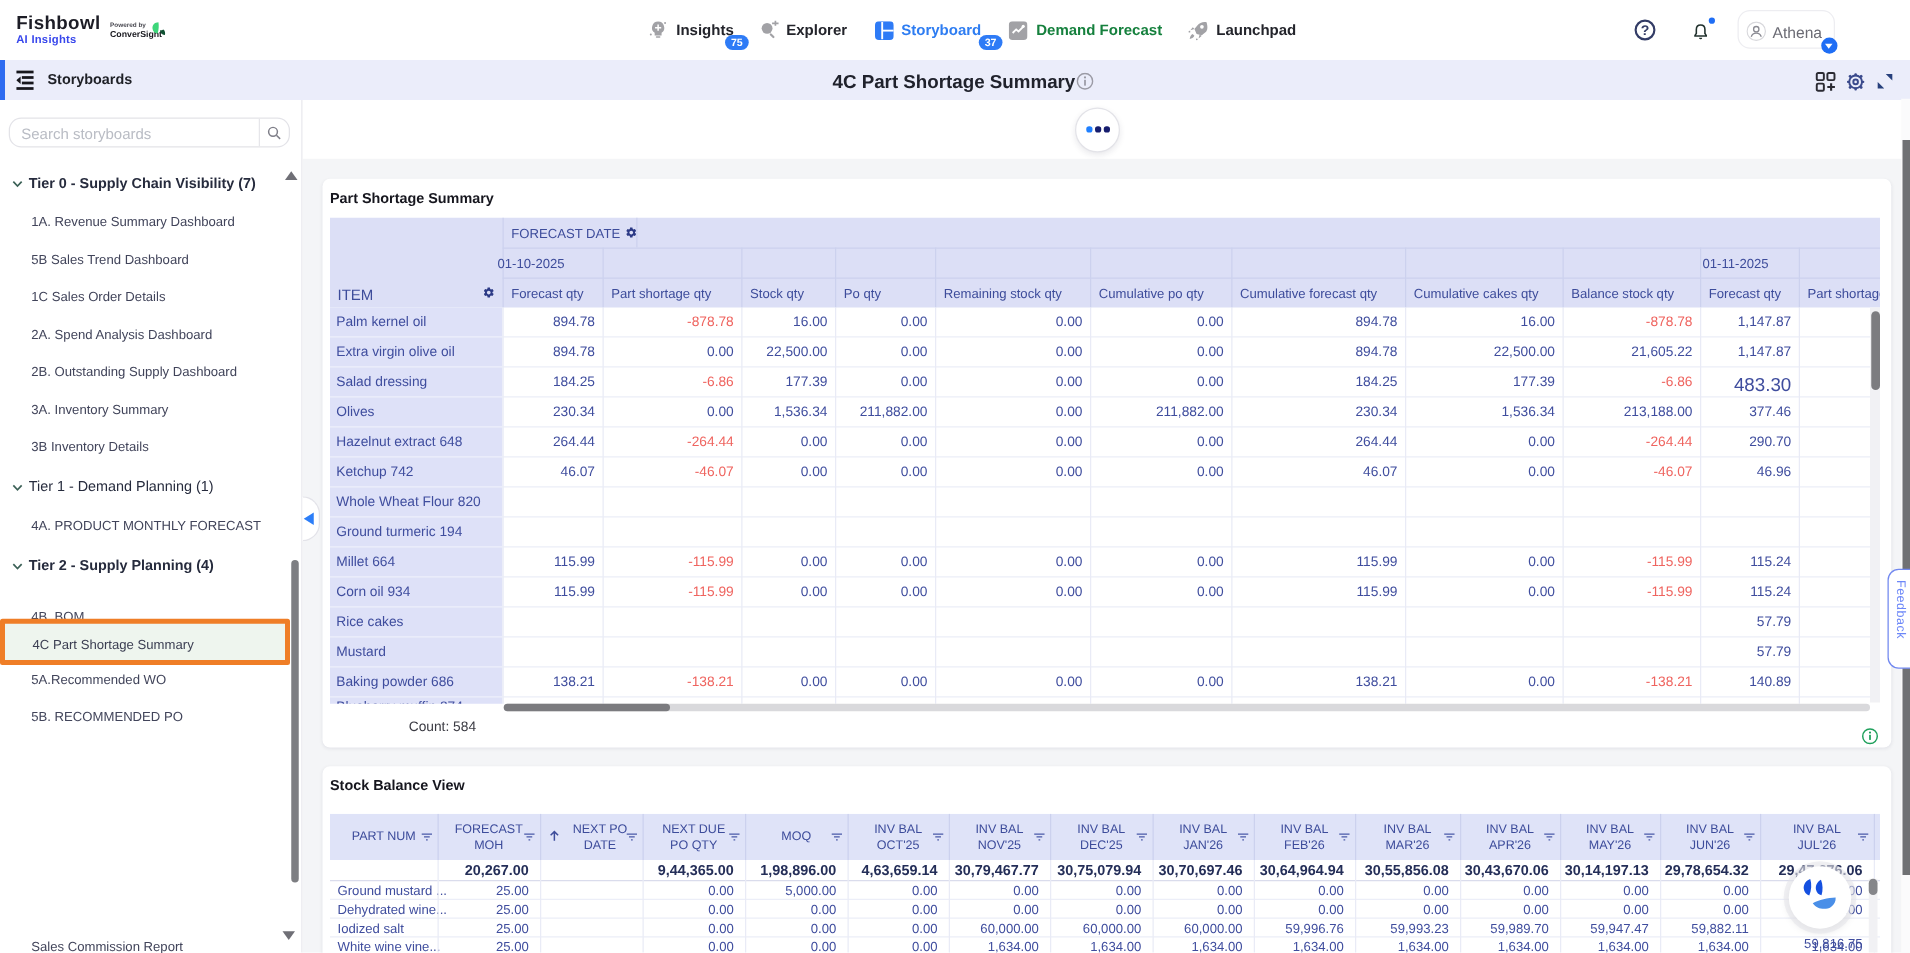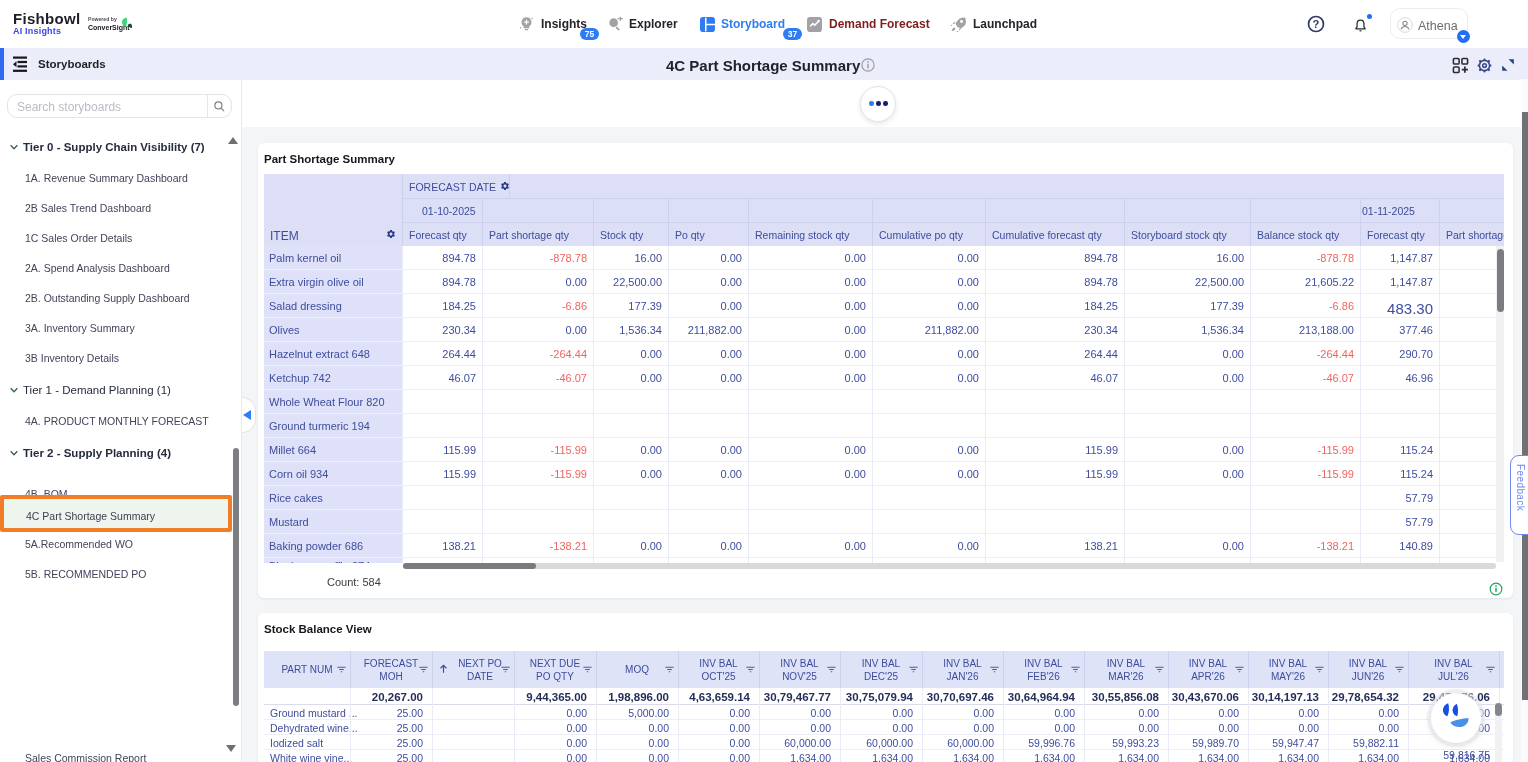--- a/index.html
+++ b/index.html
@@ -35,21 +35,21 @@
 <rect x="8" y="1" width="2.4" height="22" fill="#fff"></rect>
 <rect x="9" y="10.8" width="15" height="2.4" fill="#fff"></rect>
   </svg>
 <div class="a" style="left:721px;top:17px;font-size:12px;font-weight:700;color:#2e7df2">Storyboard</div>
 <div class="a" style="left:783px;top:28px;width:19px;height:12px;background:#2e7bf6;border-radius:6px;color:#fff;font-size:8.5px;font-weight:700;text-align:center;line-height:12px">37</div>
 <svg class="a" style="left:807px;top:16.5px" width="15" height="15" viewBox="0 0 24 24">
 <rect x="0" y="0" width="24" height="24" rx="5" fill="#a2a2a6"></rect>
 <polyline points="5,15 9.5,10.5 12.5,13 19,6.5" fill="none" stroke="#fff" stroke-width="2.4"></polyline>
 <circle cx="18.5" cy="6.5" r="2" fill="#fff"></circle>
   </svg>
-<div class="a" style="left:829px;top:17px;font-size:12px;font-weight:700;color:#7f1d1d">Demand Forecast</div>
+<div class="a" style="left:829px;top:17px;font-size:12px;font-weight:700;color:#15803d">Demand Forecast</div>
 <svg class="a" style="left:950px;top:15.5px" width="17" height="17" viewBox="0 0 24 24">
 <path fill="#a2a2a6" d="M21.5 2.5c-4-.8-8 .6-10.4 3.6l-3.3 4.2 2.5 5.4 5.8 1.5 4.2-3.3c3-2.4 2.4-7.4 1.2-11.4z"></path>
 <circle cx="16.3" cy="7.7" r="2.1" fill="#fff"></circle>
 <path fill="#a2a2a6" d="M7.8 10.3l-4.6 1.2 2.8-3.4zM13.7 16.2l-1.2 4.6 3.4-2.8z"></path>
 <path fill="#a2a2a6" d="M2.5 21.5c2.3-.3 4.3-1.7 5.3-3.6l-2-2c-1.9 1-3.1 3.3-3.3 5.6z"></path>
 <circle cx="2.2" cy="13.2" r="1" fill="#a2a2a6"></circle>
     <circle cx="10.5" cy="21.8" r="1" fill="#a2a2a6"></circle>
   </svg>
 <div class="a" style="left:973px;top:17px;font-size:12px;font-weight:700;color:#23242b">Launchpad</div>
 <svg class="a" style="left:1307px;top:14.5px" width="18" height="18" viewBox="0 0 24 24">
@@ -120,21 +120,21 @@
 <div class="a" style="left:207px;top:95px;width:1px;height:22px;background:#e6e6ea"></div>
 <svg class="a" style="left:213px;top:100px" width="13" height="13" viewBox="0 0 24 24">
 <circle cx="10" cy="10" r="6.5" fill="none" stroke="#7e7e88" stroke-width="2.2"></circle>
 <line x1="15" y1="15" x2="20.5" y2="20.5" stroke="#7e7e88" stroke-width="2.2"></line>
   </svg>
 <svg class="a" style="left:9px;top:142px" width="10" height="10" viewBox="0 0 12 12">
     <polyline points="2,4 6,8.2 10,4" fill="none" stroke="#3c6157" stroke-width="1.6"></polyline>
   </svg>
 <div class="a" style="left:23px;top:141px;font-size:11.5px;font-weight:700;color:#262b3d;white-space:nowrap">Tier 0 - Supply Chain Visibility (7)</div>
 <div class="a" style="left:25px;top:172px;font-size:10.5px;color:#41445a;white-space:nowrap">1A. Revenue Summary Dashboard</div>
-<div class="a" style="left:25px;top:202px;font-size:10.5px;color:#41445a;white-space:nowrap">2B Sales Trend Dashboard</div>
+<div class="a" style="left:25px;top:202px;font-size:10.5px;color:#41445a;white-space:nowrap">5B Sales Trend Dashboard</div>
 <div class="a" style="left:25px;top:232px;font-size:10.5px;color:#41445a;white-space:nowrap">1C Sales Order Details</div>
 <div class="a" style="left:25px;top:262px;font-size:10.5px;color:#41445a;white-space:nowrap">2A. Spend Analysis Dashboard</div>
 <div class="a" style="left:25px;top:292px;font-size:10.5px;color:#41445a;white-space:nowrap">2B. Outstanding Supply Dashboard</div>
 <div class="a" style="left:25px;top:322px;font-size:10.5px;color:#41445a;white-space:nowrap">3A. Inventory Summary</div>
 <div class="a" style="left:25px;top:352px;font-size:10.5px;color:#41445a;white-space:nowrap">3B Inventory Details</div>
 <svg class="a" style="left:9px;top:385px" width="10" height="10" viewBox="0 0 12 12">
     <polyline points="2,4 6,8.2 10,4" fill="none" stroke="#3c6157" stroke-width="1.6"></polyline>
   </svg>
 <div class="a" style="left:23px;top:384px;font-size:11.5px;font-weight:400;color:#262b3d;white-space:nowrap">Tier 1 - Demand Planning (1)</div>
 <div class="a" style="left:25px;top:415px;font-size:10.5px;color:#41445a;white-space:nowrap">4A. PRODUCT MONTHLY FORECAST</div>
@@ -172,34 +172,34 @@
 <div class="a" style="left:608px;top:24px;width:1px;height:48px;background:#ccd1ee"></div>
 <div class="a" style="left:721px;top:24px;width:1px;height:48px;background:#ccd1ee"></div>
 <div class="a" style="left:860px;top:24px;width:1px;height:48px;background:#ccd1ee"></div>
 <div class="a" style="left:986px;top:24px;width:1px;height:48px;background:#ccd1ee"></div>
 <div class="a" style="left:1096px;top:24px;width:1px;height:48px;background:#ccd1ee"></div>
 <div class="a" style="left:1175px;top:24px;width:1px;height:48px;background:#ccd1ee"></div>
 <div class="a" style="left:145px;top:6.5px;font-size:10.5px;color:#3d4c9b">FORECAST DATE</div>
 <svg style="position:absolute;left:236px;top:7px" width="10" height="10" viewBox="0 0 24 24">
       <path fill="#2c3a86" d="M19.14 12.94c.04-.3.06-.61.06-.94 0-.32-.02-.64-.07-.94l2.03-1.58c.18-.14.23-.41.12-.61l-1.92-3.32c-.12-.22-.37-.29-.59-.22l-2.39.96c-.5-.38-1.03-.7-1.62-.94l-.36-2.54c-.04-.24-.24-.41-.48-.41h-3.84c-.24 0-.43.17-.47.41l-.36 2.54c-.59.24-1.13.57-1.62.94l-2.39-.96c-.22-.08-.47 0-.59.22L2.74 8.87c-.12.21-.08.47.12.61l2.03 1.58c-.05.3-.09.63-.09.94s.02.64.07.94l-2.03 1.58c-.18.14-.23.41-.12.61l1.92 3.32c.12.22.37.29.59.22l2.39-.96c.5.38 1.03.7 1.62.94l.36 2.54c.05.24.24.41.48.41h3.84c.24 0 .44-.17.47-.41l.36-2.54c.59-.24 1.13-.56 1.62-.94l2.39.96c.22.08.47 0 .59-.22l1.92-3.32c.12-.22.07-.47-.12-.61l-2.01-1.58zM12 15.6c-1.98 0-3.6-1.62-3.6-3.6s1.62-3.6 3.6-3.6 3.6 1.62 3.6 3.6-1.62 3.6-3.6 3.6z"></path>
     </svg>
-<div class="a" style="left:158px;top:30.5px;font-size:10.5px;color:#3d4c9b">01-10-2025</div>
+<div class="a" style="left:134px;top:30.5px;font-size:10.5px;color:#3d4c9b">01-10-2025</div>
 <div class="a" style="left:1098px;top:30.5px;font-size:10.5px;color:#3d4c9b">01-11-2025</div>
 <div class="a" style="left:6px;top:54.5px;font-size:12px;color:#3d4c9b">ITEM</div>
 <svg style="position:absolute;left:122px;top:55px" width="10" height="10" viewBox="0 0 24 24">
       <path fill="#2c3a86" d="M19.14 12.94c.04-.3.06-.61.06-.94 0-.32-.02-.64-.07-.94l2.03-1.58c.18-.14.23-.41.12-.61l-1.92-3.32c-.12-.22-.37-.29-.59-.22l-2.39.96c-.5-.38-1.03-.7-1.62-.94l-.36-2.54c-.04-.24-.24-.41-.48-.41h-3.84c-.24 0-.43.17-.47.41l-.36 2.54c-.59.24-1.13.57-1.62.94l-2.39-.96c-.22-.08-.47 0-.59.22L2.74 8.87c-.12.21-.08.47.12.61l2.03 1.58c-.05.3-.09.63-.09.94s.02.64.07.94l-2.03 1.58c-.18.14-.23.41-.12.61l1.92 3.32c.12.22.37.29.59.22l2.39-.96c.5.38 1.03.7 1.62.94l.36 2.54c.05.24.24.41.48.41h3.84c.24 0 .44-.17.47-.41l.36-2.54c.59-.24 1.13-.56 1.62-.94l2.39.96c.22.08.47 0 .59-.22l1.92-3.32c.12-.22.07-.47-.12-.61l-2.01-1.58zM12 15.6c-1.98 0-3.6-1.62-3.6-3.6s1.62-3.6 3.6-3.6 3.6 1.62 3.6 3.6-1.62 3.6-3.6 3.6z"></path>
     </svg>
 <div class="a" style="left:145px;top:54.5px;font-size:10.5px;color:#3d4c9b;white-space:nowrap">Forecast qty</div>
 <div class="a" style="left:225px;top:54.5px;font-size:10.5px;color:#3d4c9b;white-space:nowrap">Part shortage qty</div>
 <div class="a" style="left:336px;top:54.5px;font-size:10.5px;color:#3d4c9b;white-space:nowrap">Stock qty</div>
 <div class="a" style="left:411px;top:54.5px;font-size:10.5px;color:#3d4c9b;white-space:nowrap">Po qty</div>
 <div class="a" style="left:491px;top:54.5px;font-size:10.5px;color:#3d4c9b;white-space:nowrap">Remaining stock qty</div>
 <div class="a" style="left:615px;top:54.5px;font-size:10.5px;color:#3d4c9b;white-space:nowrap">Cumulative po qty</div>
 <div class="a" style="left:728px;top:54.5px;font-size:10.5px;color:#3d4c9b;white-space:nowrap">Cumulative forecast qty</div>
-<div class="a" style="left:867px;top:54.5px;font-size:10.5px;color:#3d4c9b;white-space:nowrap">Storyboard stock qty</div>
+<div class="a" style="left:867px;top:54.5px;font-size:10.5px;color:#3d4c9b;white-space:nowrap">Cumulative cakes qty</div>
 <div class="a" style="left:993px;top:54.5px;font-size:10.5px;color:#3d4c9b;white-space:nowrap">Balance stock qty</div>
 <div class="a" style="left:1103px;top:54.5px;font-size:10.5px;color:#3d4c9b;white-space:nowrap">Forecast qty</div>
 <div class="a" style="left:1182px;top:54.5px;font-size:10.5px;color:#3d4c9b;white-space:nowrap">Part shortage qty</div>
 <div class="a" style="left:0;top:72px;width:138px;height:24px;background:#dee1f8;border-bottom:1px solid #eef0fb"></div>
 <div class="a" style="left:5px;top:78px;font-size:11px;color:#3f4d9e;white-space:nowrap">Palm kernel oil</div>
 <div class="a" style="left:138px;top:72px;width:1102px;height:24px;border-bottom:1px solid #eceef8"></div>
 <div class="num" style="left:138px;top:78px;width:74px;font-size:11px;color:#3f4d9e">894.78</div>
 <div class="num" style="left:218px;top:78px;width:105px;font-size:11px;color:#ef645f">-878.78</div>
 <div class="num" style="left:329px;top:78px;width:69px;font-size:11px;color:#3f4d9e">16.00</div>
 <div class="num" style="left:404px;top:78px;width:74px;font-size:11px;color:#3f4d9e">0.00</div>

